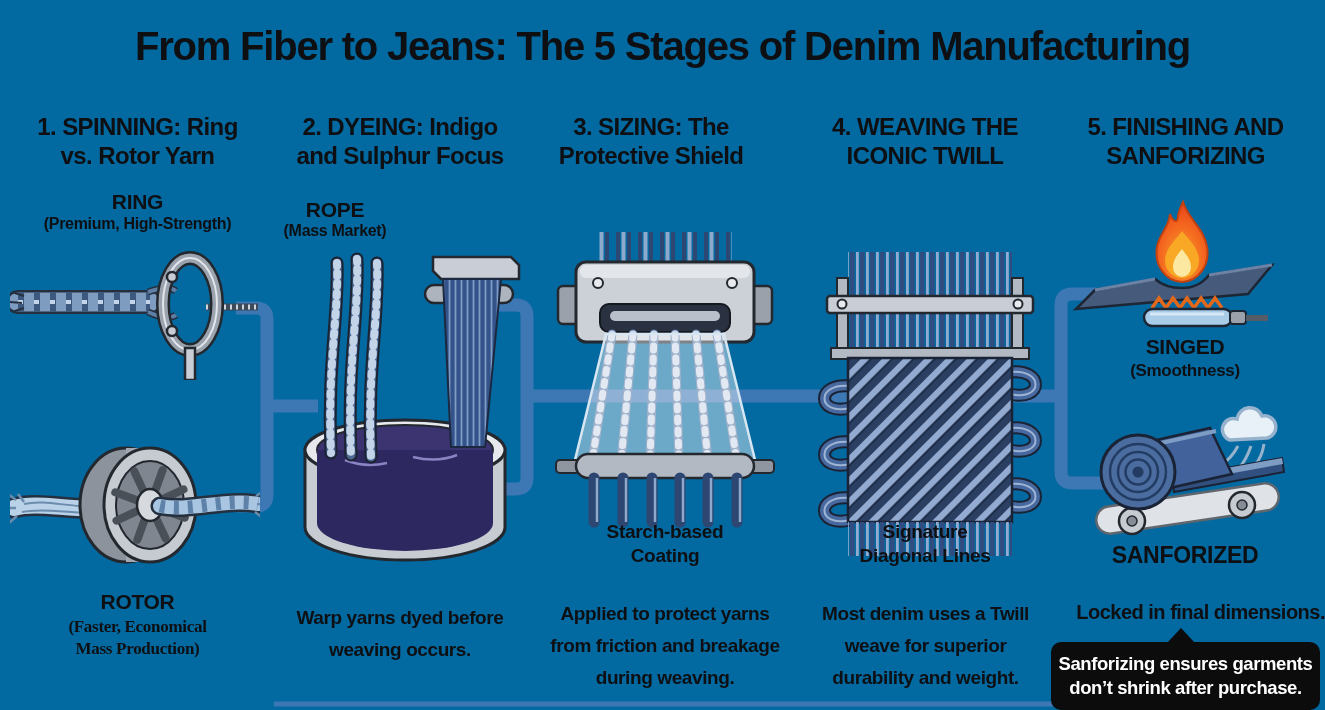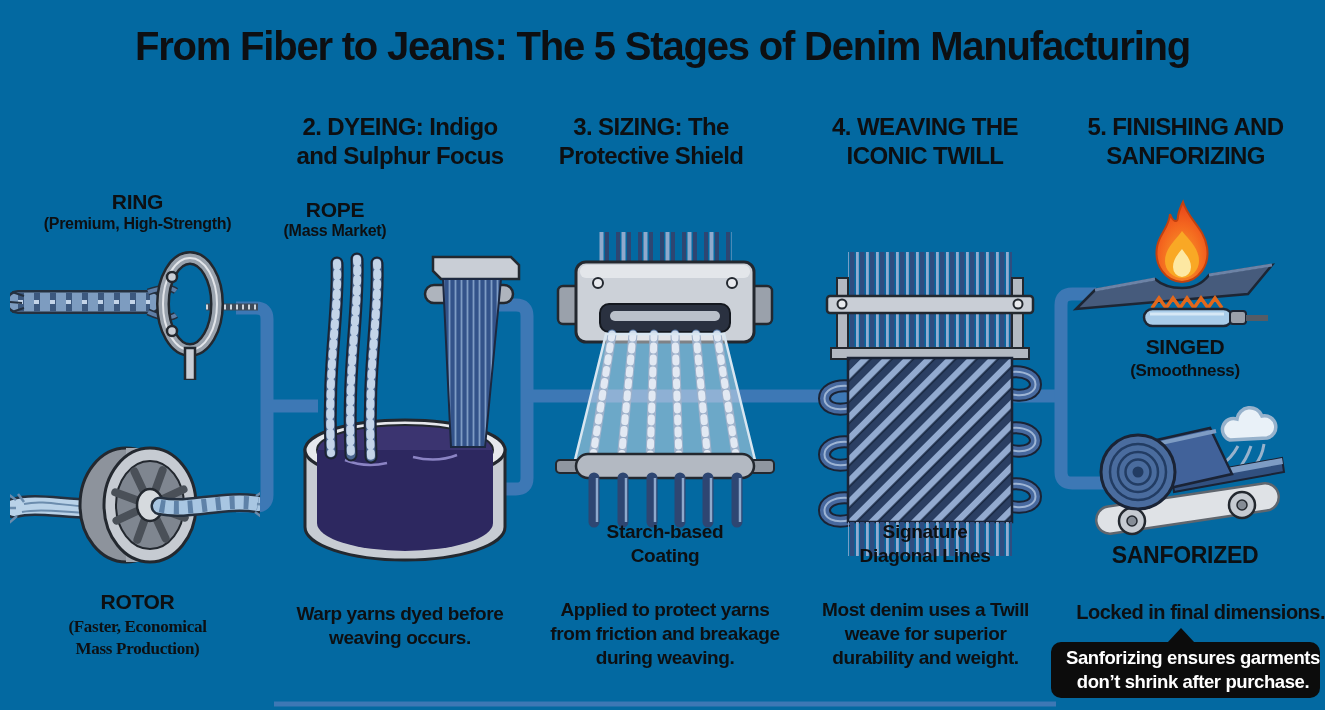--- a/index.html
+++ b/index.html
@@ -6,27 +6,27 @@
   .canvas{position:relative;width:1325px;height:710px;background:#0369a1;overflow:hidden;
           font-family:"Liberation Sans",sans-serif;color:#0d0f12;}
   .t{position:absolute;font-weight:bold;text-align:center;white-space:pre-line;}
   .title{font-size:40px;letter-spacing:-1.2px;}
   .hdr{font-size:24px;line-height:29px;letter-spacing:-0.6px;}
   .big{font-size:21px;letter-spacing:-0.3px;}
   .big2{font-size:23px;letter-spacing:-0.3px;}
   .paren{font-size:16px;letter-spacing:-0.3px;}
   .paren2{font-size:17px;line-height:22px;letter-spacing:-0.3px;}
   .lab{font-size:19px;line-height:24px;letter-spacing:-0.3px;}
-  .cap{font-size:19px;line-height:24px;letter-spacing:-0.4px;}
+  .cap{font-size:19px;line-height:32px;letter-spacing:-0.4px;}
   .cap5{font-size:20px;letter-spacing:-0.5px;}
   svg.illu{position:absolute;z-index:2;}
   #connectors{position:absolute;left:0;top:0;z-index:1;}
   .txt{z-index:3;}
-  .tooltip{position:absolute;left:1051px;top:642px;width:269px;height:56px;background:#0c0c0c;
-           border-radius:10px;z-index:4;display:flex;align-items:center;justify-content:flex-end;}
+  .tooltip{position:absolute;left:1051px;top:642px;width:269px;height:68px;background:#0c0c0c;
+           border-radius:10px;z-index:4;display:flex;align-items:center;justify-content:center;}
   .tooltip .tt{color:#ffffff;font-weight:bold;font-size:18.5px;line-height:24px;
            letter-spacing:-0.4px;text-align:center;white-space:pre-line;}
   .tip{position:absolute;left:1167px;top:628px;width:0;height:0;z-index:4;
        border-left:14px solid transparent;border-right:14px solid transparent;
        border-bottom:15px solid #0c0c0c;}
 </style>
 </head>
 <body>
 
 <div class="canvas">
@@ -42,20 +42,22 @@
       <path d="M527,396 L1061,396"></path>
 
       <path d="M1096,294 L1072,294 Q1061,294 1061,305 L1061,472 Q1061,483 1072,483 L1104,483"></path>
 
       <path d="M274,704 L1056,704" stroke-width="5"></path>
     </g>
   </svg>
 
   <div class="t title txt" style="left:0;top:24px;width:1325px;">From Fiber to Jeans: The 5 Stages of Denim Manufacturing</div>
 
+  <div class="t hdr txt" style="left:10px;top:112px;width:255px;">1. SPINNING: Ring
+vs. Rotor Yarn</div>
   <div class="t hdr txt" style="left:275px;top:112px;width:250px;">2. DYEING: Indigo
 and Sulphur Focus</div>
   <div class="t hdr txt" style="left:531px;top:112px;width:240px;">3. SIZING: The
 Protective Shield</div>
   <div class="t hdr txt" style="left:800px;top:112px;width:250px;">4. WEAVING THE
 ICONIC TWILL</div>
   <div class="t hdr txt" style="left:1058px;top:112px;width:255px;">5. FINISHING AND
 SANFORIZING</div>
 
   <div class="t big txt" style="left:10px;top:190px;width:255px;">RING</div>

